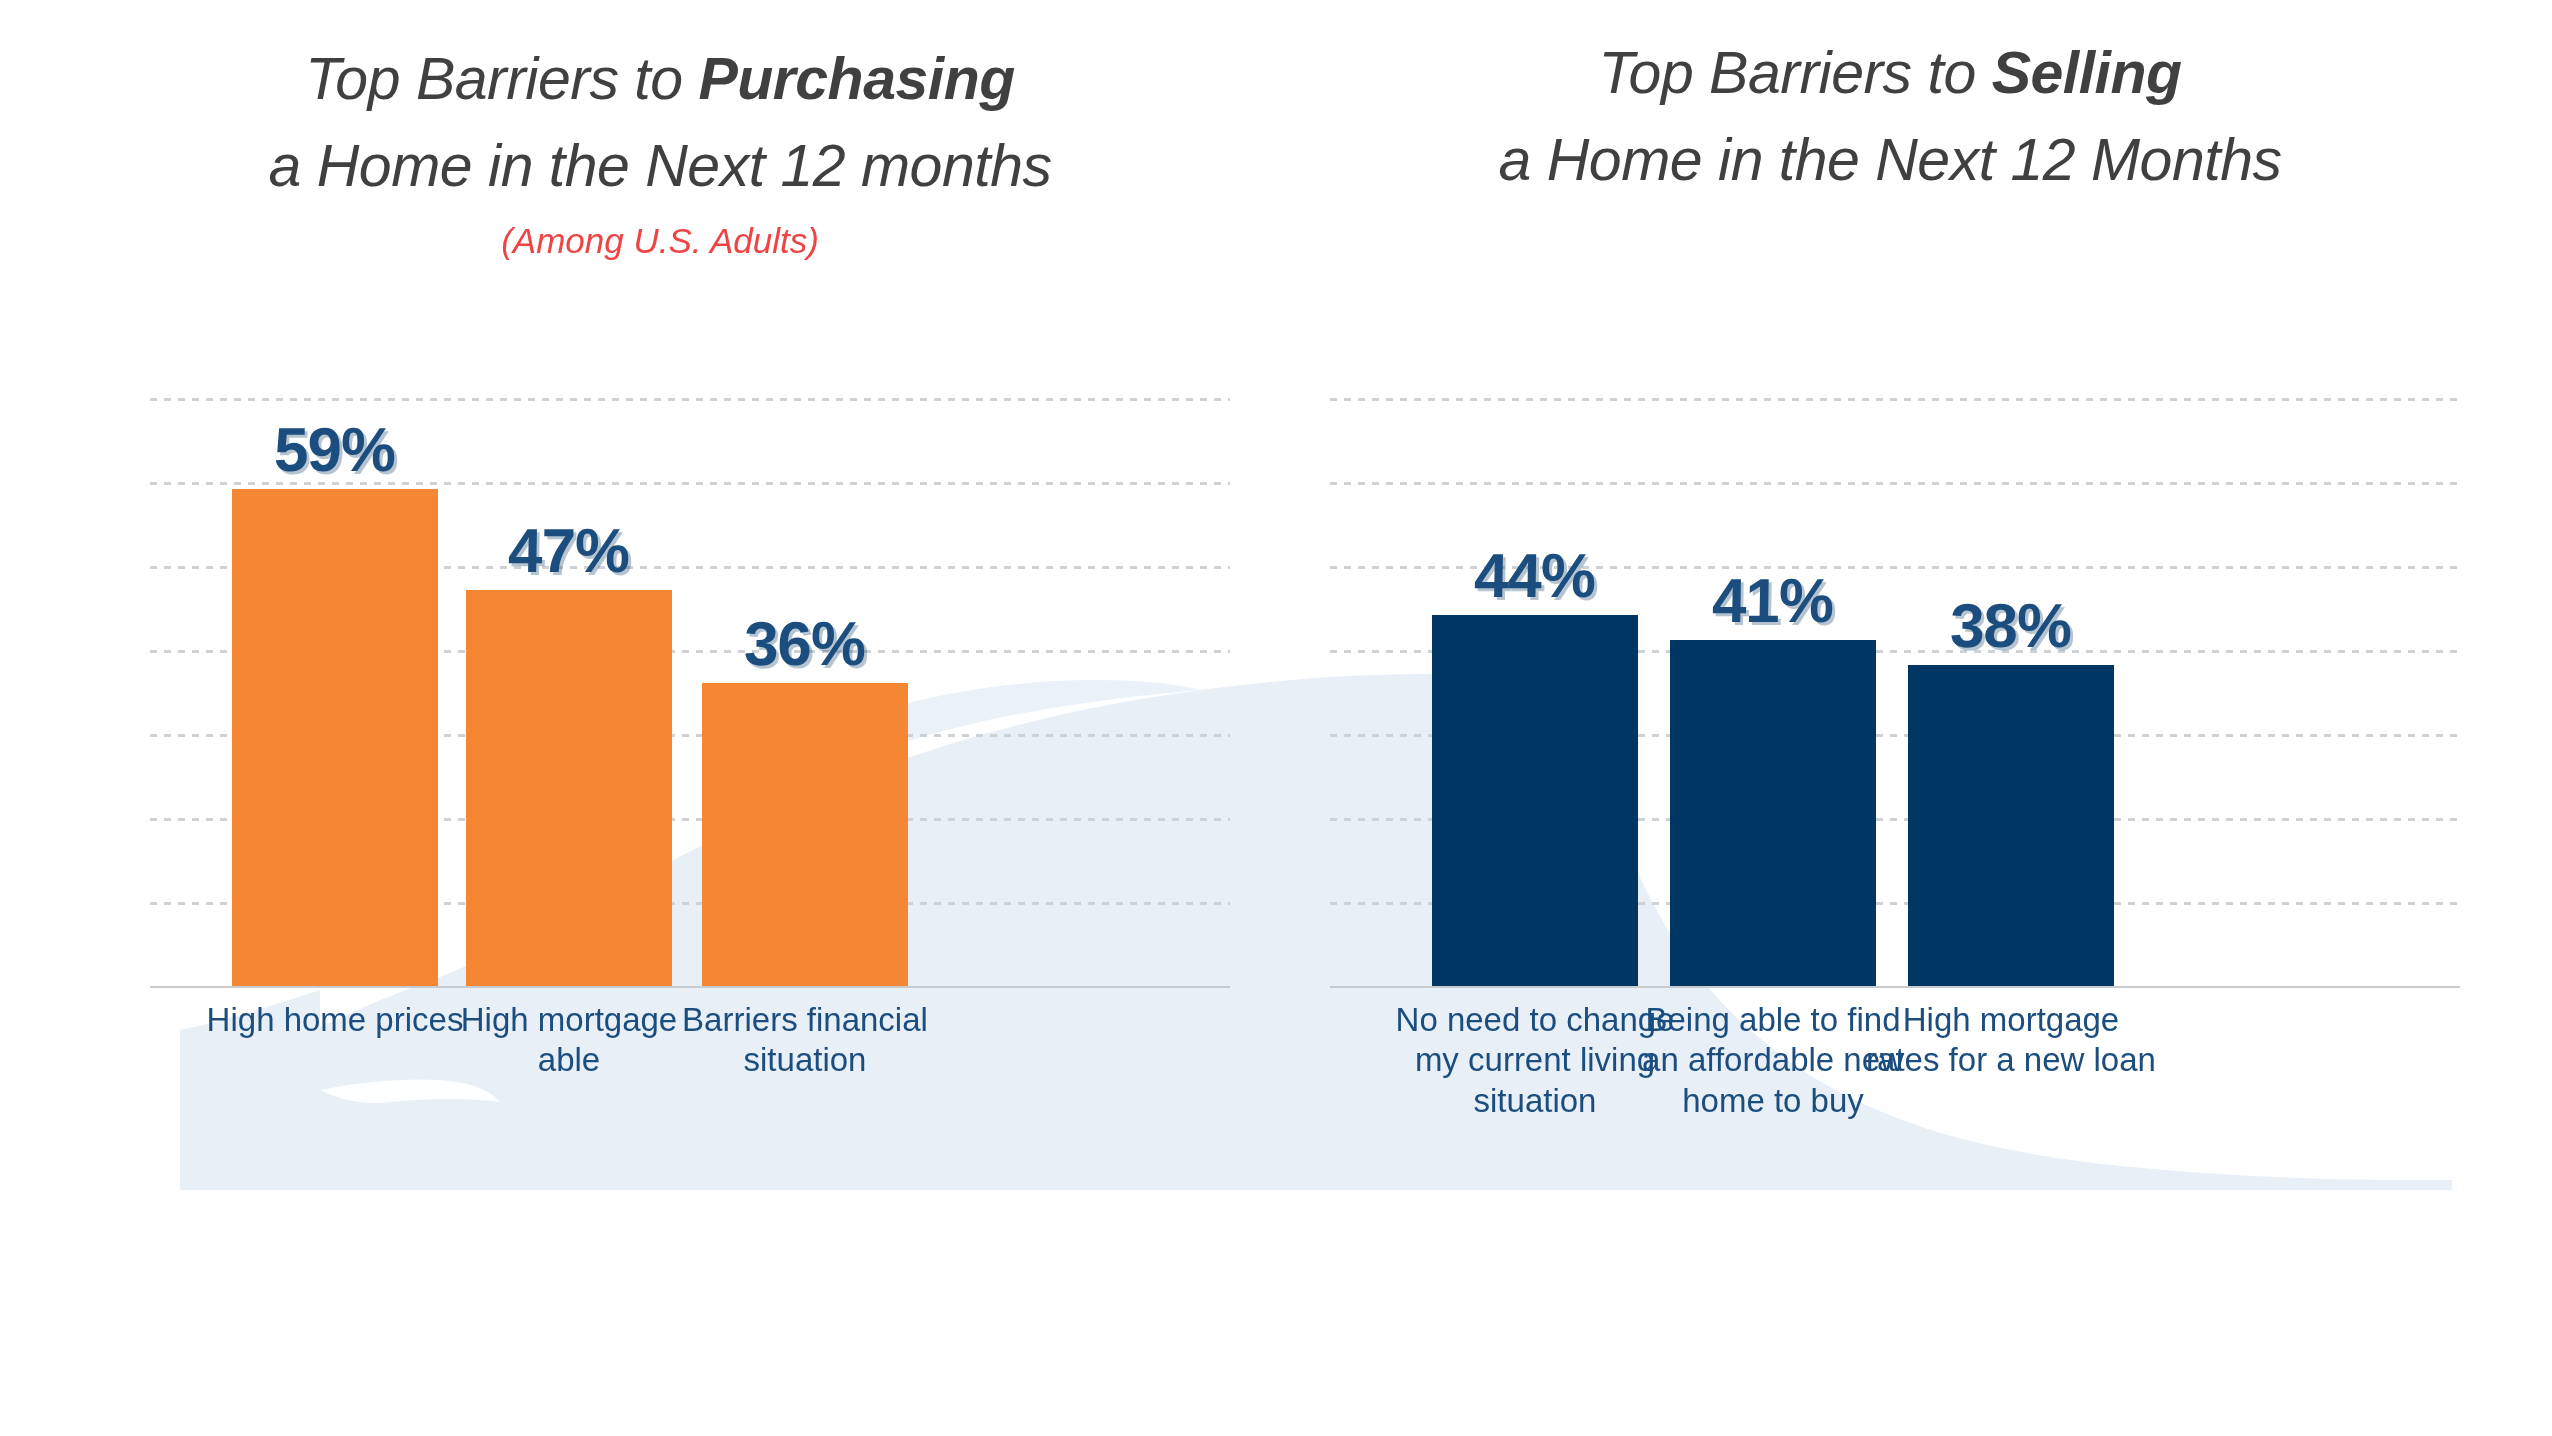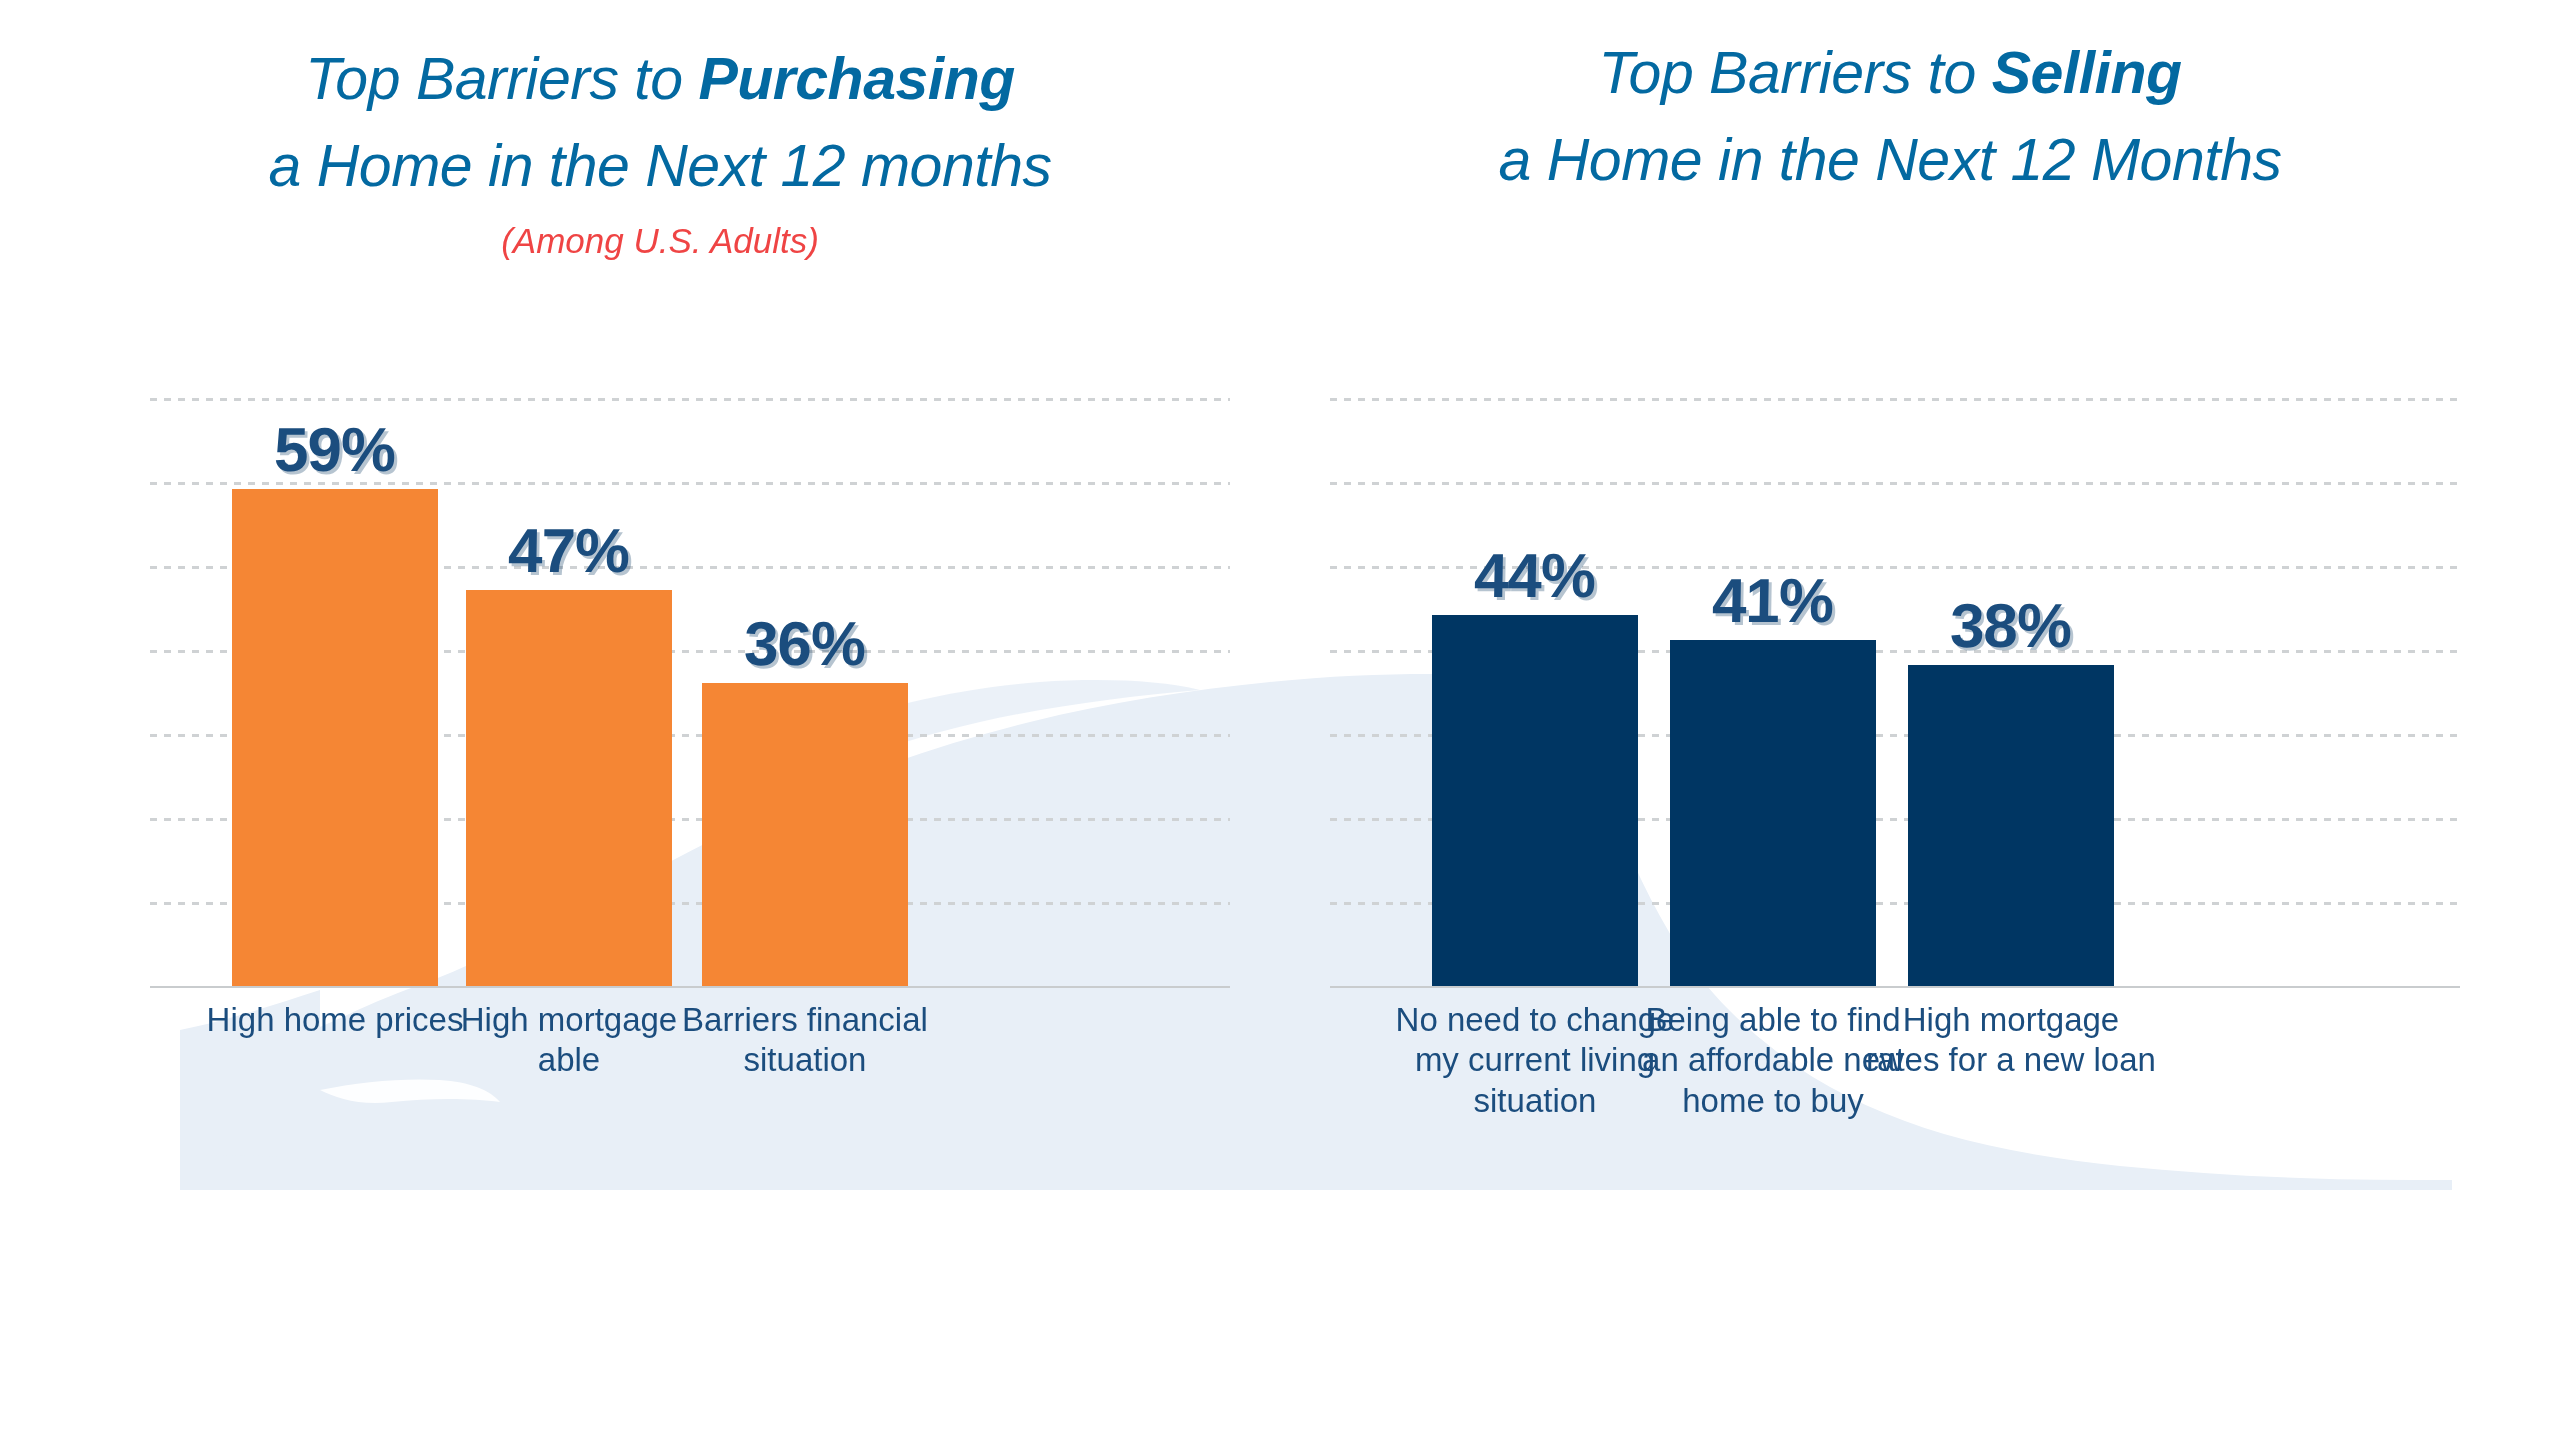--- a/index.html
+++ b/index.html
@@ -24,21 +24,21 @@
     width:2552px; height:860px;
     pointer-events:none;
   }
 
   
   .title-block { position:absolute; text-align:center; }
   #title-left  { left:120px;  top:50px; width:1080px; }
   #title-right { left:1350px; top:44px; width:1080px; }
 
   .title-line {
-    color:#0369a1;
+    color:#404040;
     font-style:italic;
     font-weight:400;
     font-size:59px;
     line-height:1.0;
     letter-spacing:-0.5px;
     white-space:nowrap;
   }
   .title-line.l2 { margin-top:28px; }
   .title-line b { font-weight:700; font-style:italic; }
   .subtitle {

